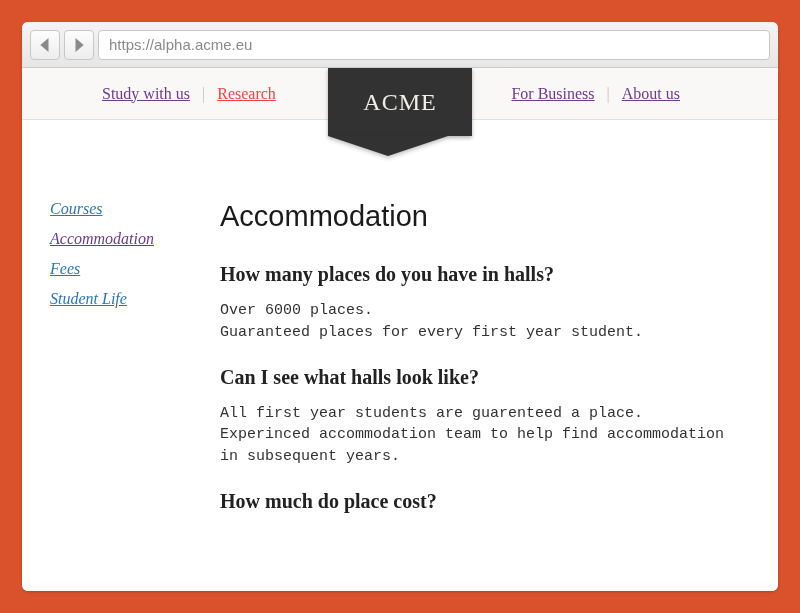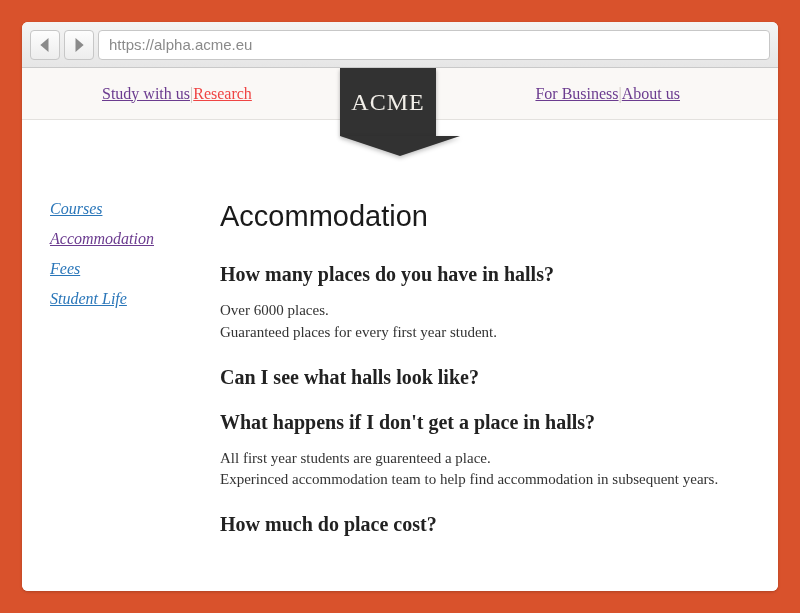--- a/index.html
+++ b/index.html
@@ -65,39 +65,39 @@
   background: #faf8f6;
   border-bottom: 1px solid #e3e1de;
   display: flex;
   justify-content: center;
   align-items: center;
   font-size: 16px;
 }
 .topnav-group {
   display: flex;
   align-items: flex-start;
-  gap: 0;
+  gap: 12px;
 }
 .topnav-group.left { position: absolute; left: 80px; }
 .topnav-group.right { position: absolute; right: 98px; }
 .topnav a {
   text-decoration: underline;
   color: #6b3b8f;
 }
 .topnav a.visited-blue { color: #ef4444; }
 .nav-sep { color: #c9c2bb; }
 .logo-wrap {
   position: absolute;
   left: 50%;
   top: 0;
   transform: translateX(-50%);
   z-index: 10;
 }
 .logo-banner {
-  width: 96px;
+  width: 144px;
   height: 68px;
   background: #323232;
   display: flex;
   align-items: center;
   justify-content: center;
   color: #f2efe9;
   font-family: Georgia, serif;
   font-size: 24px;
   letter-spacing: 1px;
   box-shadow: 0 2px 4px rgba(0,0,0,0.3);
@@ -142,20 +142,21 @@
 .faq-q {
   font-weight: 700;
   font-size: 20px;
   margin-top: 22px;
   margin-bottom: 14px;
 }
 .faq-a {
   font-size: 15px;
   line-height: 1.45;
   color: #333;
+  font-family: Liberation Mono, monospace;
 }
 .faq-a a {
   color: #2a76b9;
   text-decoration: underline;
 }
 </style>
 </head>
 <body>
 
 <div class="browser-frame">
@@ -202,20 +203,19 @@
       </nav>
 
       <main class="main">
         <h1>Accommodation</h1>
 
         <div class="faq-q">How many places do you have in halls?</div>
         <div class="faq-a">Over 6000 places.<br>Guaranteed places for every first year student.</div>
 
         <div class="faq-q">Can I see what halls look like?</div>
 
-        <div class="faq-q">What happens if I don't get a place in halls?</div>
         <div class="faq-a">All first year students are guarenteed a place.<br>Experinced accommodation team to help find accommodation in subsequent years.</div>
 
         <div class="faq-q">How much do place cost?</div>
       </main>
     </div>
   </div>
 </div>
 
 </body></html>

